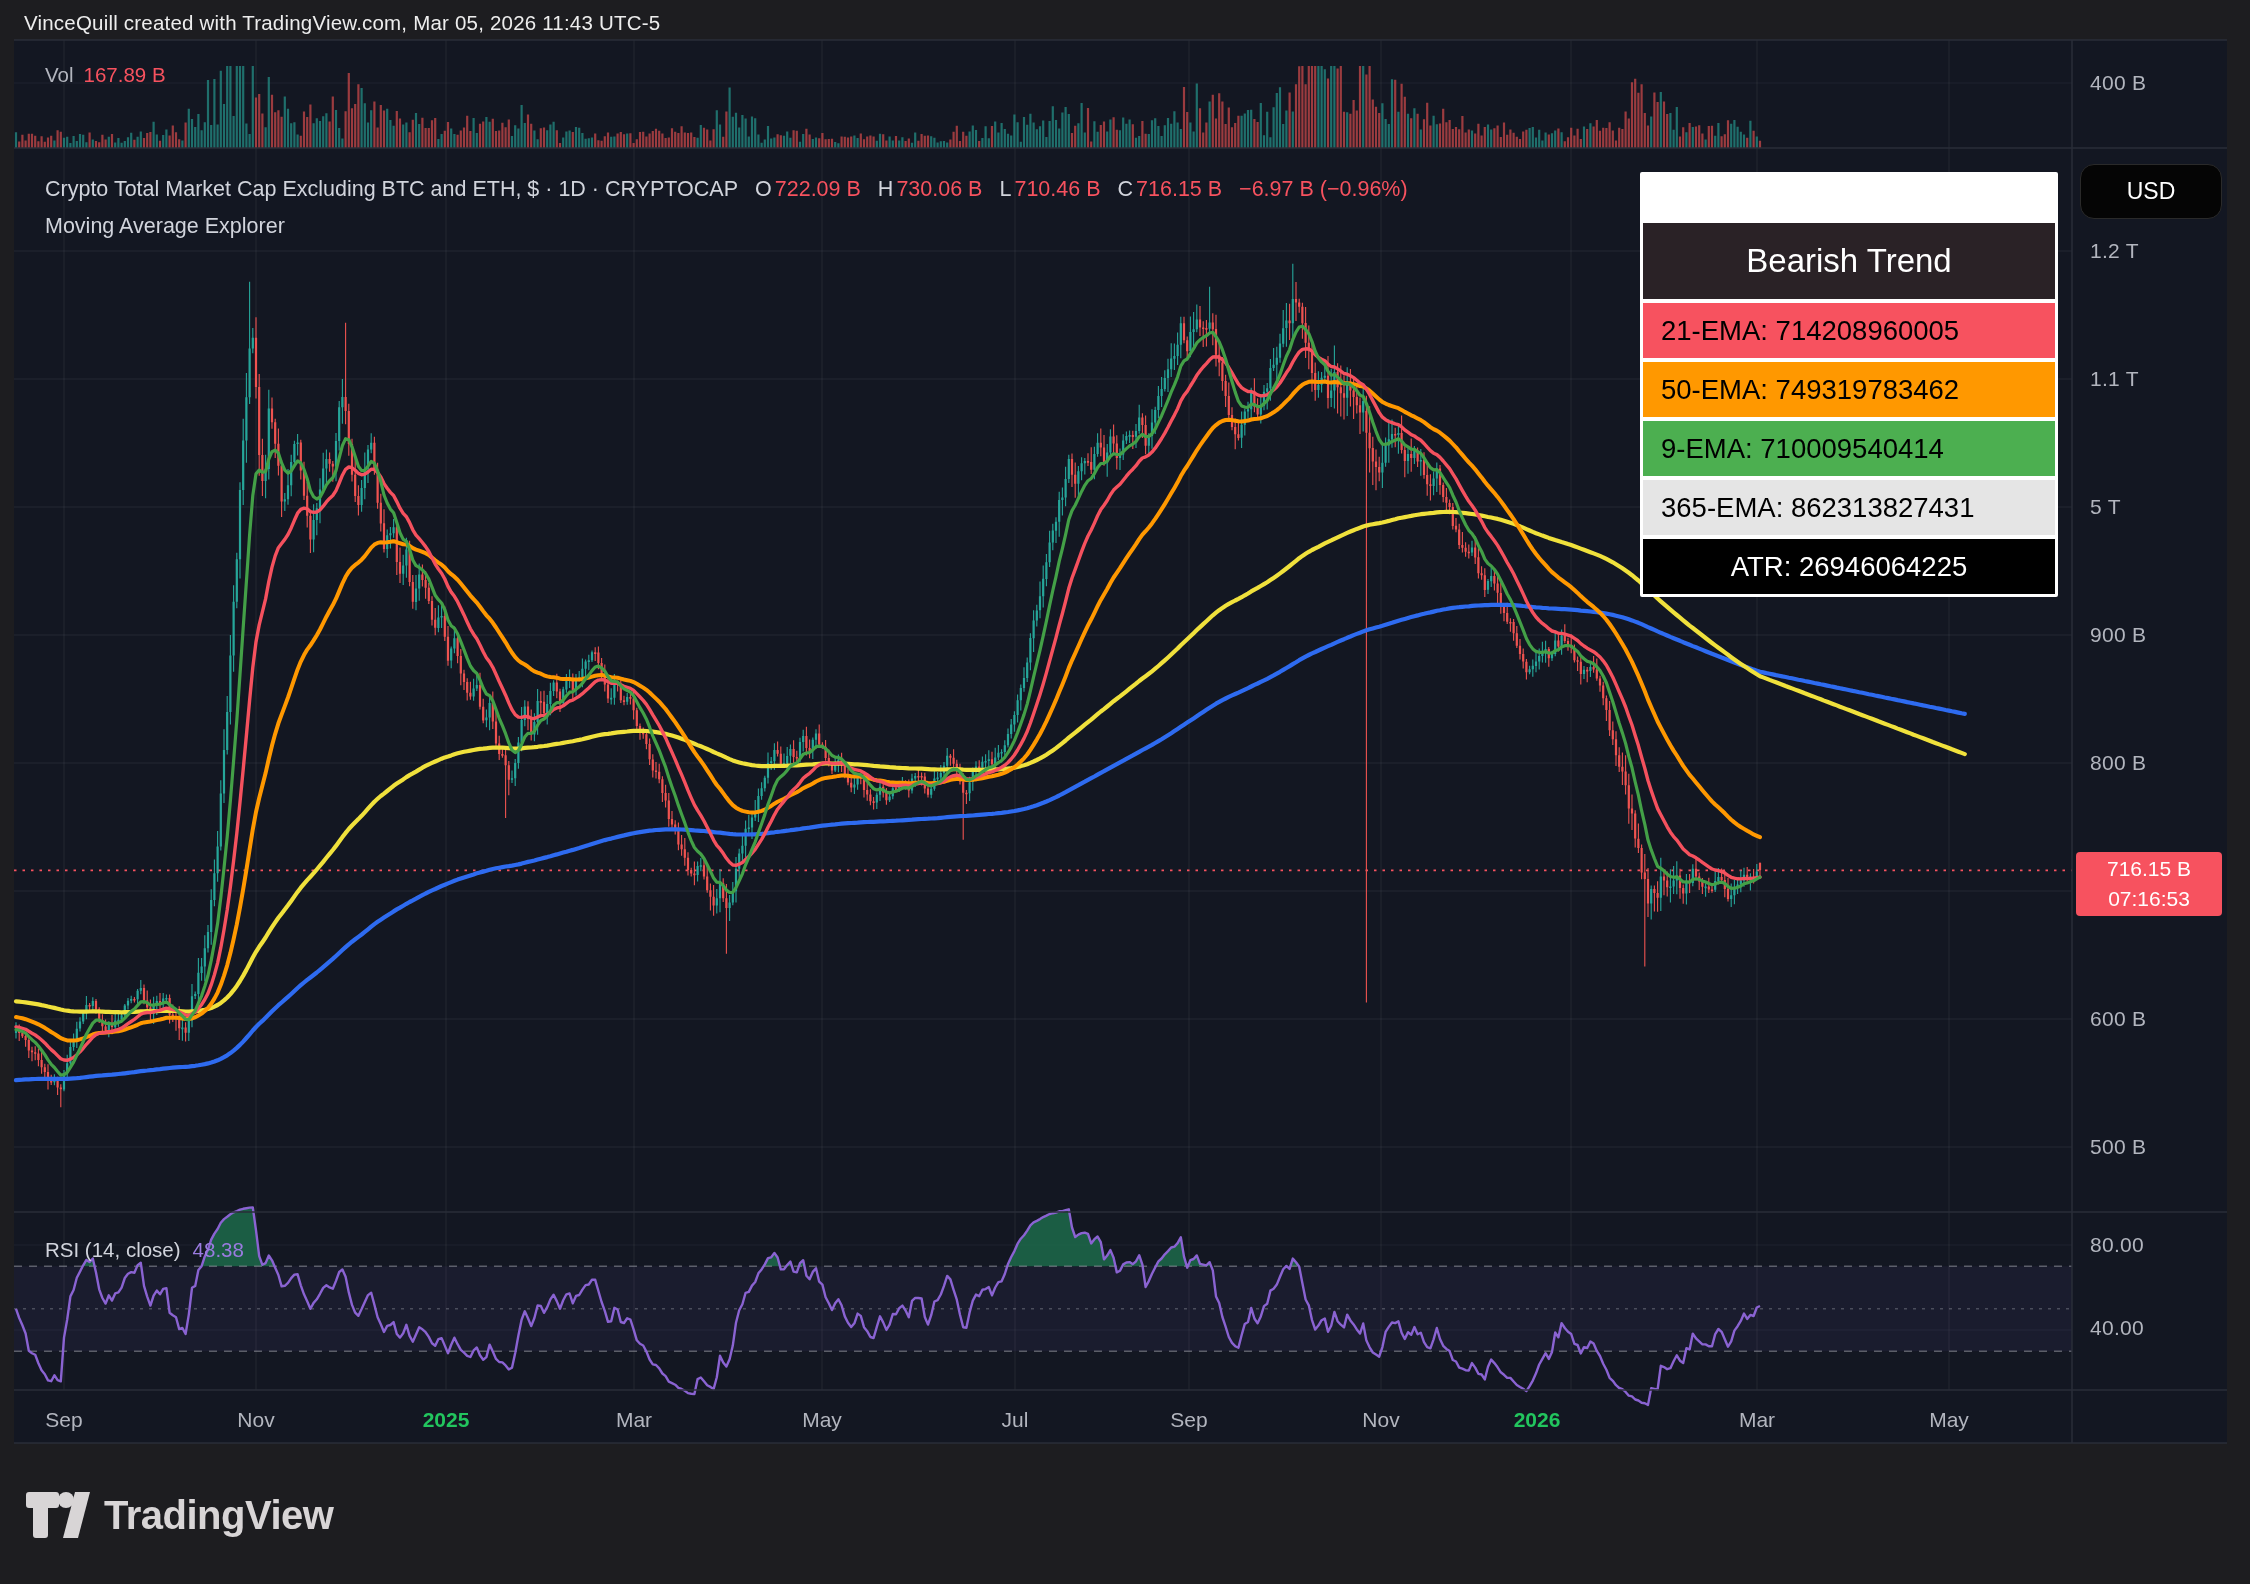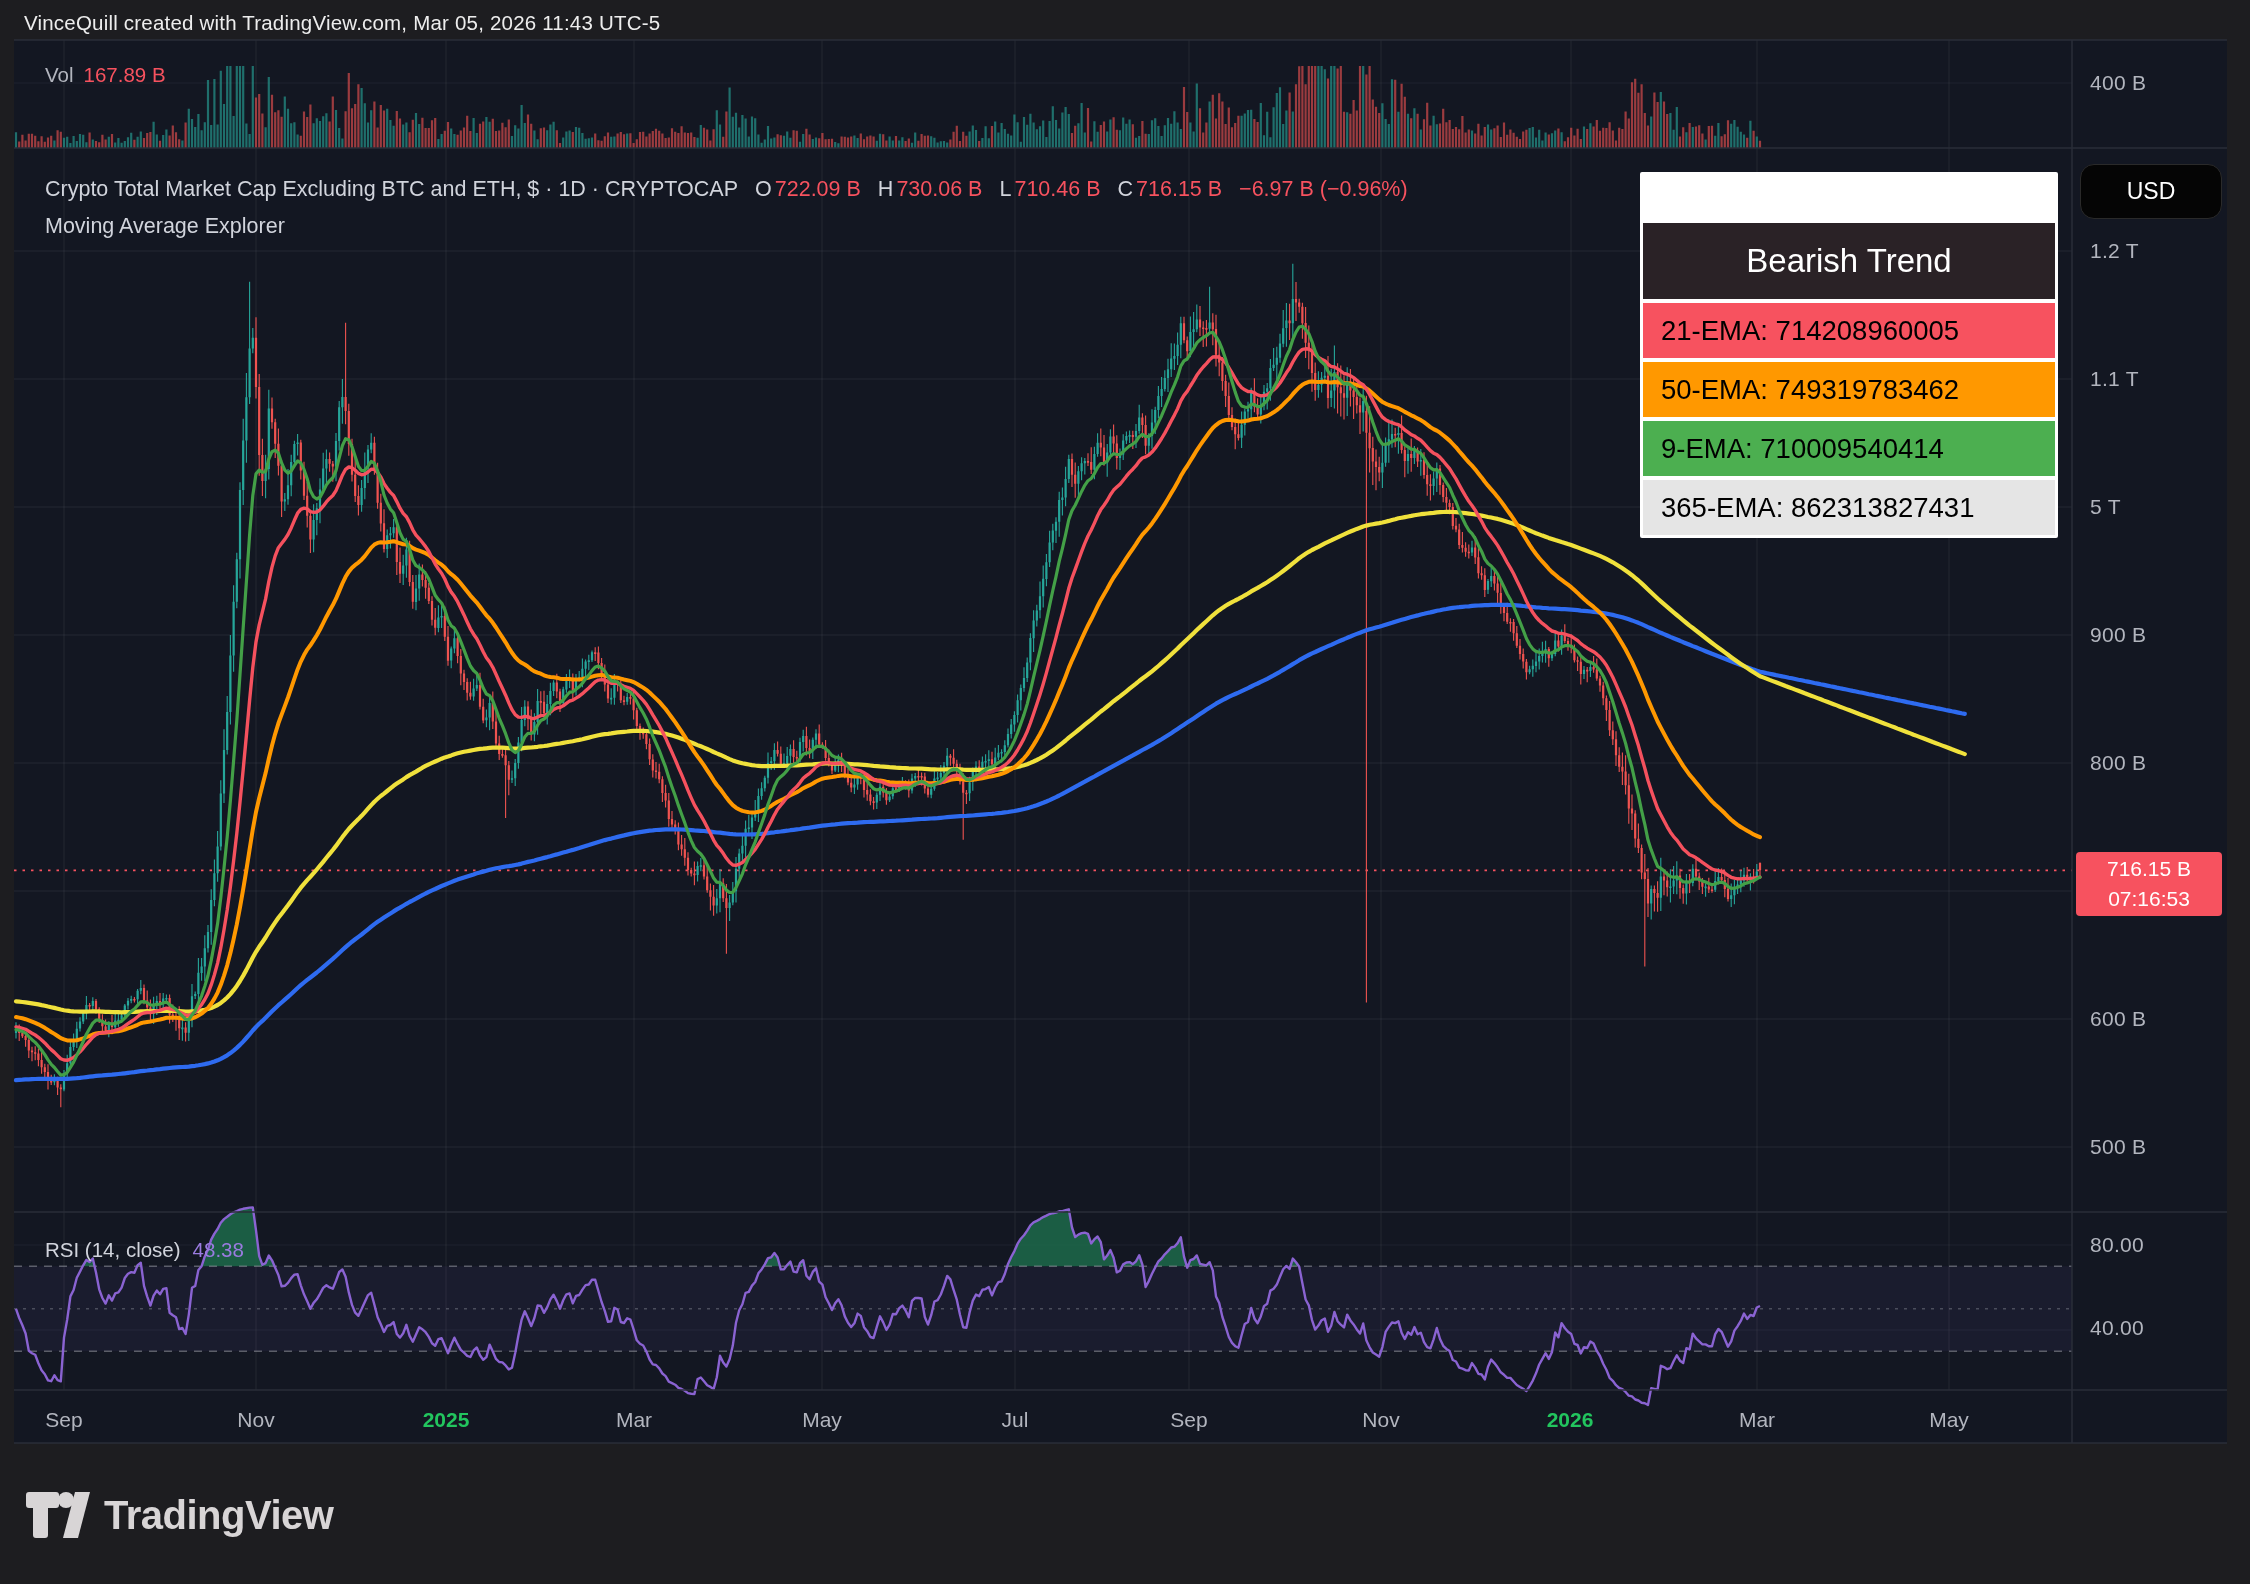--- a/index.html
+++ b/index.html
@@ -124,20 +124,21 @@
     <span class="red">−6.97 B (−0.96%)</span>
   </div>
   <div id="header2">Moving Average Explorer</div>
 
   <div id="legend">
     <div id="legend-title">Bearish Trend</div>
   <div class="legend-row" style="background: rgb(247, 82, 95); color: rgb(0, 0, 0);">21-EMA: 714208960005</div>
       <div class="legend-row" style="background: rgb(255, 152, 0); color: rgb(0, 0, 0);">50-EMA: 749319783462</div>
       <div class="legend-row" style="background: rgb(76, 175, 80); color: rgb(0, 0, 0);">9-EMA: 710009540414</div>
       <div class="legend-row" style="background: #e5e5e5; color: rgb(0, 0, 0);">365-EMA: 862313827431</div>
+      <div class="legend-row center" style="background: rgb(0, 0, 0); color: rgb(255, 255, 255);">ATR: 26946064225</div>
     </div>
 
   <button id="usd-btn">USD</button>
 
   <div id="price-tag">
     <span>716.15 B</span>
     <span>07:16:53</span>
   </div>
 
   <div id="rsi-label">
@@ -157,21 +158,21 @@
       <div class="axis-label" style="top: 1245px;">80.00</div>
       <div class="axis-label" style="top: 1328px;">40.00</div>
       <div class="time-label" style="left: 64px;">Sep</div>
       <div class="time-label" style="left: 256px;">Nov</div>
       <div class="time-label bold" style="left: 446px;">2025</div>
       <div class="time-label" style="left: 634px;">Mar</div>
       <div class="time-label" style="left: 822px;">May</div>
       <div class="time-label" style="left: 1015px;">Jul</div>
       <div class="time-label" style="left: 1189px;">Sep</div>
       <div class="time-label" style="left: 1381px;">Nov</div>
-      <div class="time-label bold" style="left: 1570px;">2026</div>
+      <div class="time-label bold" style="left: 1537px;">2026</div>
       <div class="time-label" style="left: 1757px;">Mar</div>
       <div class="time-label" style="left: 1949px;">May</div>
     </div>
 
   <div id="logo">
     <svg width="64" height="46" viewBox="0 0 64 46" fill="#d8d5d6">
       <path d="M0 3 A3 3 0 0 1 3 0 H30 A3 3 0 0 1 33 3 V13 A3 3 0 0 1 30 16 H22 V43 A3 3 0 0 1 19 46 H10 A3 3 0 0 1 7 43 V16 H3 A3 3 0 0 1 0 13 Z"></path>
       <circle cx="40" cy="8" r="8"></circle>
       <path d="M49 0 H64 L52 46 H37 Z"></path>
     </svg>

